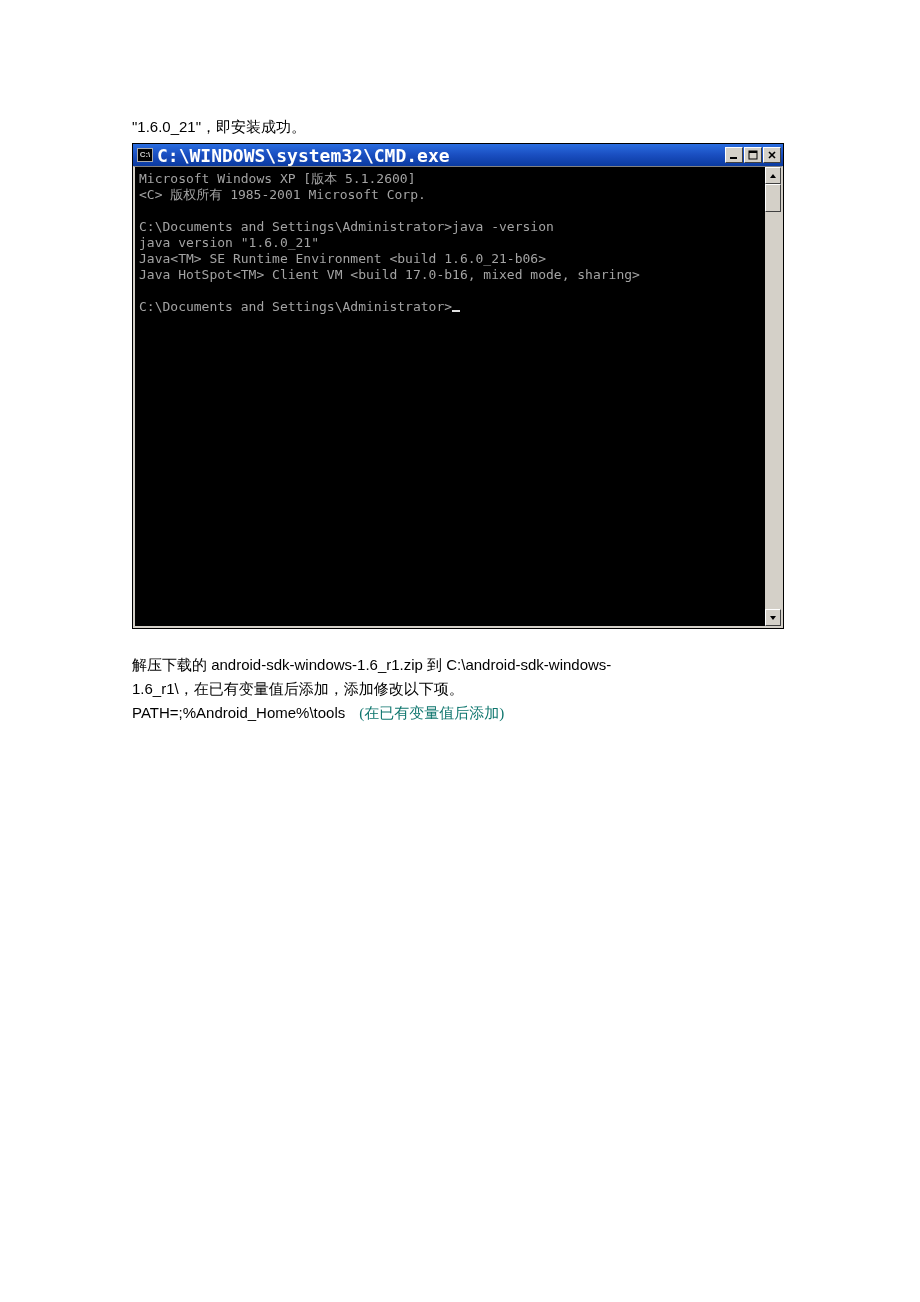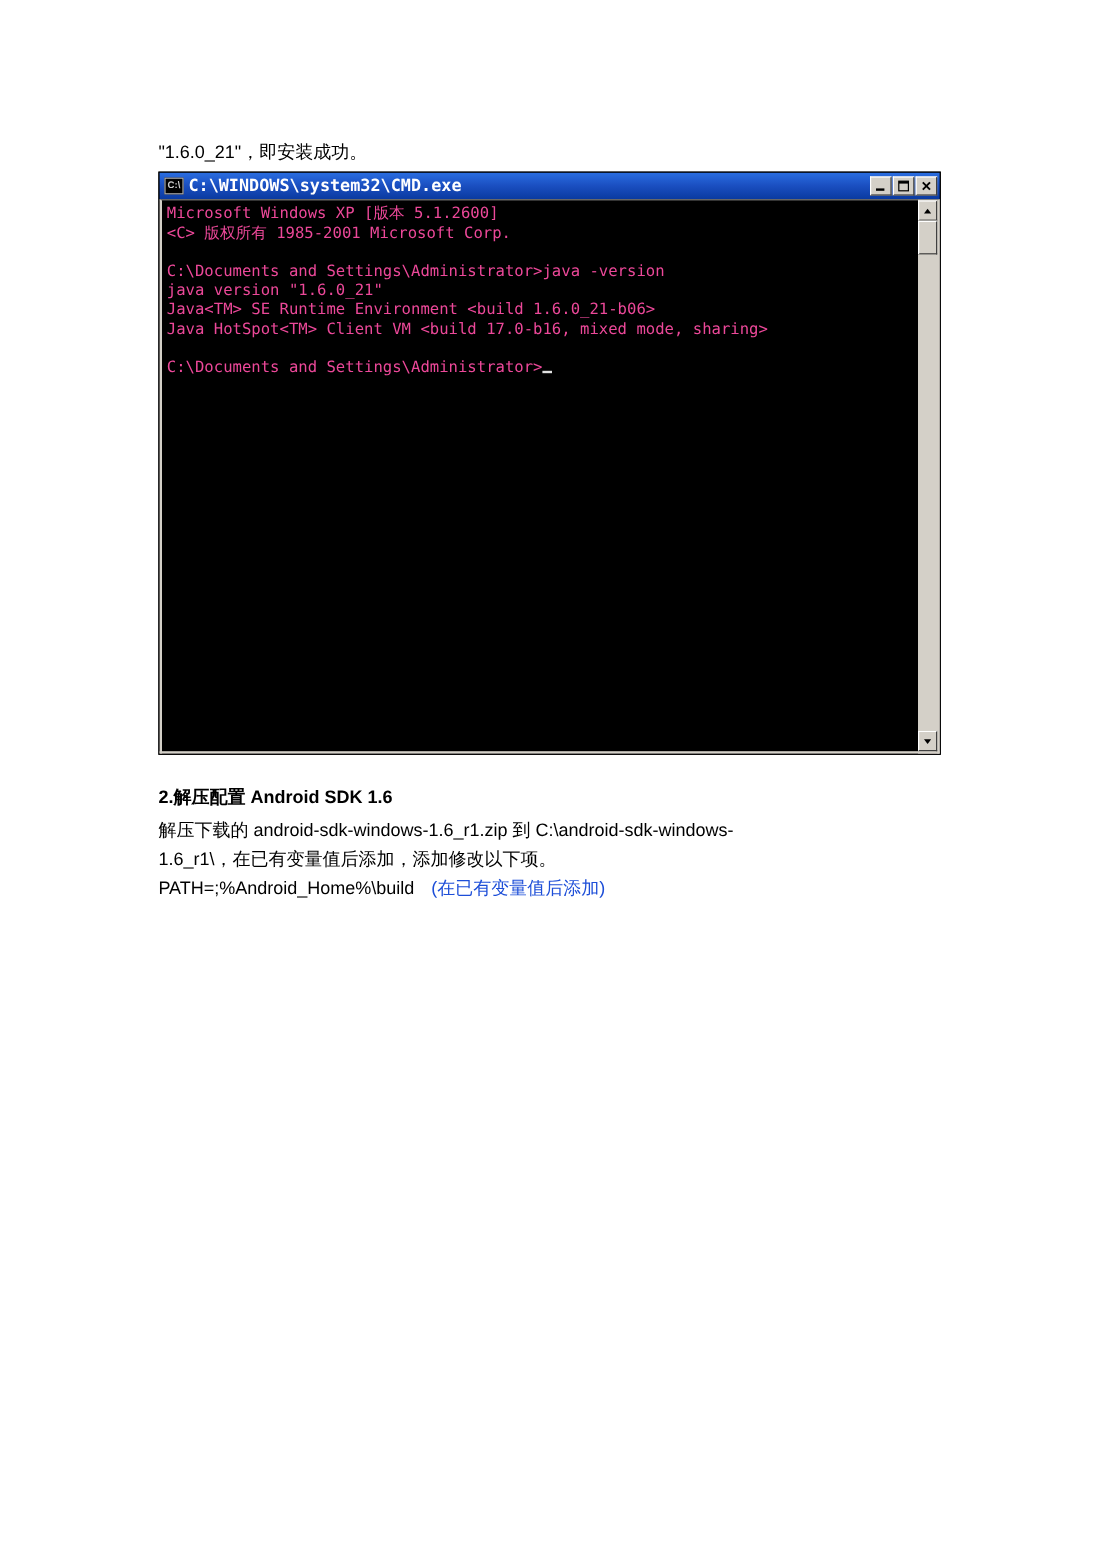--- a/index.html
+++ b/index.html
@@ -42,21 +42,21 @@
     display: flex;
     align-items: center;
     justify-content: center;
     font-family: Arial, sans-serif;
     font-weight: bold;
     line-height: 1;
   }
   .titlebar-text {
     color: #fff;
     font-family: "SimSun", "MS Gothic", monospace;
-    font-size: 14px;
+    font-size: 18px;
     font-weight: bold;
     flex: 1;
     letter-spacing: 0px;
   }
   .win-controls {
     display: flex;
     gap: 1px;
   }
   .win-btn {
     width: 18px;
@@ -76,21 +76,21 @@
   .cmd-body-wrap {
     display: flex;
     background: #000;
   }
   .cmd-body {
     flex: 1;
     background: #000;
     padding: 4px 4px 4px 4px;
     font-family: "Lucida Console", "Consolas", monospace;
     font-size: 13px;
-    color: #ec4899;
+    color: #a3a3a3;
     line-height: 16px;
     white-space: pre;
     height: 462px;
     overflow: hidden;
     border: 2px solid #d4d0c8;
     border-right: none;
     border-top: 1px solid #808080;
     border-left-width:2px;
   }
   .scrollbar {
@@ -141,21 +141,22 @@
     font-size: 15px;
     line-height: 24px;
     color: #000;
   }
   .section-heading {
     font-weight: bold;
     font-size: 15px;
     margin-bottom: 4px;
   }
   .note {
-    color: #1d4ed8;
+    color: #0f766e;
+    font-family: Liberation Serif, serif;
   }
   .paren {
     margin-left: 14px;
   }
 </style>
 </head>
 <body>
 
 <div class="page">
 
@@ -207,21 +208,20 @@
         <div class="sb-btn">
           <svg width="8" height="8" viewBox="0 0 8 8">
               <polygon points="1,2 7,2 4,6" fill="#000"></polygon>
             </svg>
         </div>
       </div>
     </div>
   </div>
 
   <div class="section">
-    <div class="section-heading">2.解压配置 Android SDK 1.6</div>
     <div>解压下载的 android-sdk-windows-1.6_r1.zip 到 C:\android-sdk-windows-</div>
     <div>1.6_r1\，在已有变量值后添加，添加修改以下项。</div>
     <div>
-      <span>PATH=;%Android_Home%\build</span><span class="paren note">(在已有变量值后添加)</span>
+      <span>PATH=;%Android_Home%\tools</span><span class="paren note">(在已有变量值后添加)</span>
     </div>
   </div>
 
 </div>
 
 </body></html>

